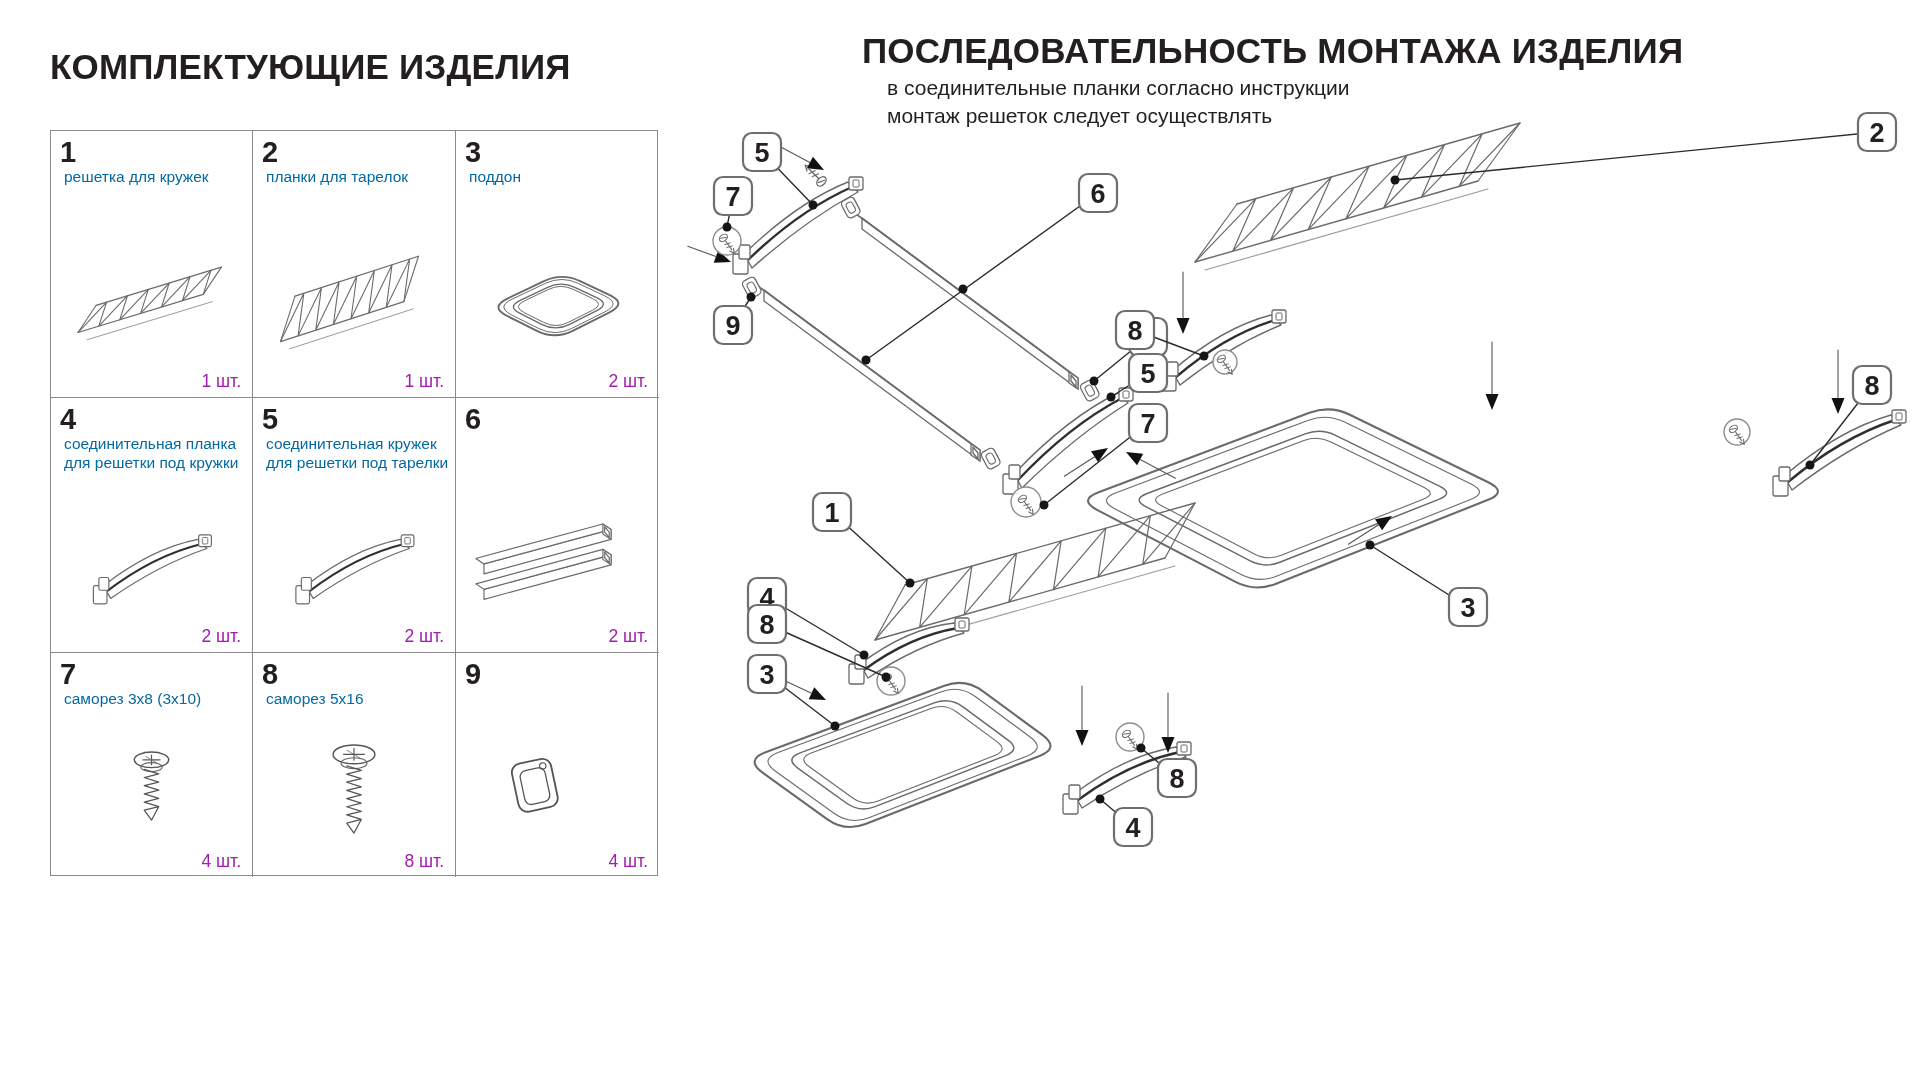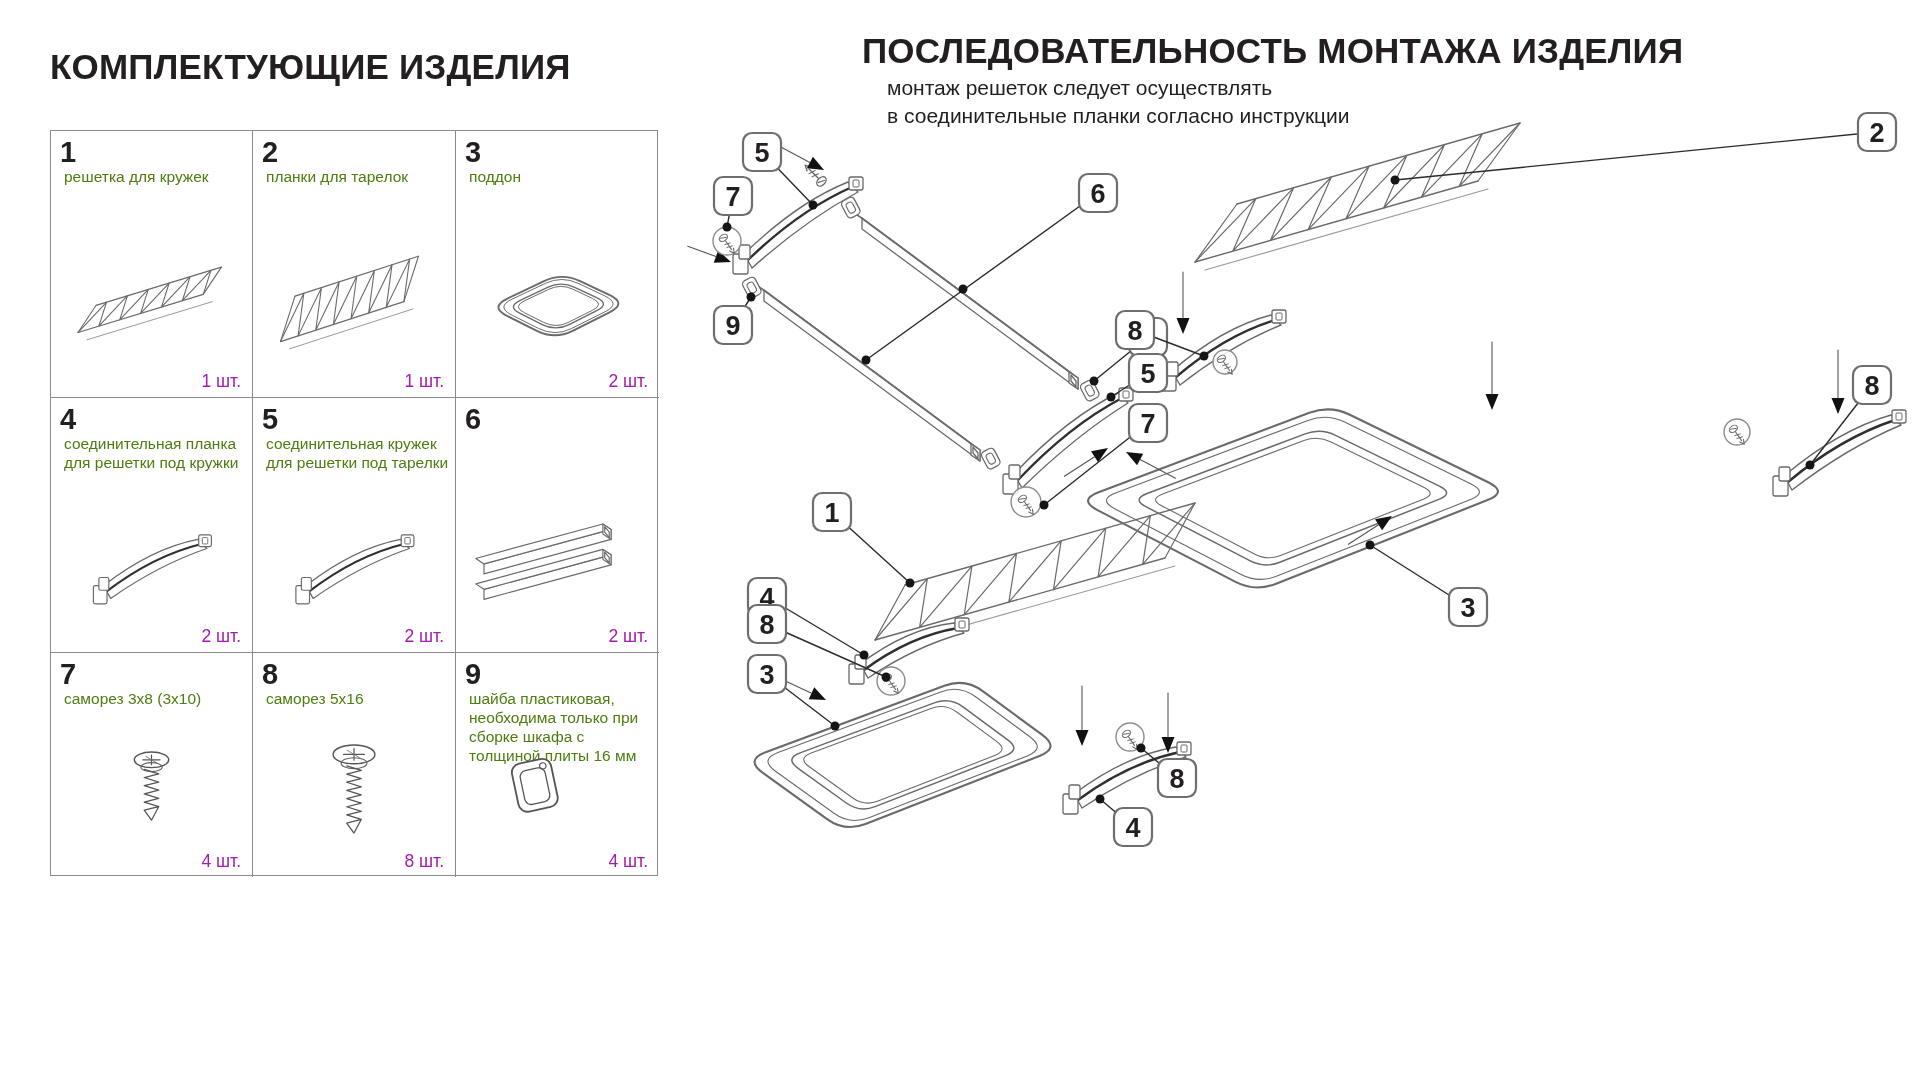--- a/index.html
+++ b/index.html
@@ -13,35 +13,35 @@
   #right-subtitle{position:absolute;left:887px;top:74px;font-size:21px;line-height:1.32;color:#231f20;}
   #parts-table{
     position:absolute;left:50px;top:130px;width:608px;height:746px;background:#fff;
     display:grid;grid-template-columns:202px 203px 203px;grid-template-rows:267px 255px 224px;
     border:1px solid #8a8a8a;box-sizing:border-box;z-index:2;
   }
   .cell{position:relative;border-right:1px solid #8a8a8a;border-bottom:1px solid #8a8a8a;box-sizing:border-box;overflow:hidden;}
   .cell:nth-child(3n){border-right:none;}
   .cell:nth-child(n+7){border-bottom:none;}
   .num{font-size:29px;font-weight:bold;line-height:1;padding:7px 0 0 9px;color:#231f20;}
-  .desc{font-size:15.5px;line-height:1.22;padding:1px 4px 0 13px;color:#4d7c0f;}
+  .desc{font-size:15.5px;line-height:1.22;padding:1px 4px 0 13px;color:#0369a1;}
   .desc.c{text-align:center;padding-left:8px;}
   .icon-box{position:absolute;left:6px;right:6px;bottom:30px;height:118px;}
   .icon-box svg{width:100%;height:100%;}
   .qty{position:absolute;right:11px;bottom:5px;font-size:17.5px;color:#a21caf;}
   #diagram{position:absolute;left:0;top:0;width:1920px;height:1080px;z-index:1;}
 </style>
 </head>
 <body>
 
 <h1 class="sec-title" id="left-title">КОМПЛЕКТУЮЩИЕ ИЗДЕЛИЯ</h1>
 <h1 class="sec-title" id="right-title">ПОСЛЕДОВАТЕЛЬНОСТЬ МОНТАЖА ИЗДЕЛИЯ</h1>
 <div id="right-subtitle">
+  <div>в соединительные планки согласно инструкции</div>
   <div>монтаж решеток следует осуществлять</div>
-  <div>в соединительные планки согласно инструкции</div>
 </div>
 
 <div id="parts-table">
   <div class="cell">
     <div class="num">1</div>
     <div class="desc">решетка для кружек</div>
     <div class="icon-box"><svg viewBox="0 0 190 130">
           <line x1="24" y1="100" x2="162" y2="58" stroke="#9a9a9a" stroke-width="1.1" stroke-linecap="round"></line>
           <line x1="14" y1="92" x2="152" y2="50" stroke="#6a6a6a" stroke-width="1.4" stroke-linecap="round"></line>
           <line x1="34" y1="62" x2="172" y2="20" stroke="#6a6a6a" stroke-width="1.4" stroke-linecap="round"></line>
@@ -136,21 +136,20 @@
           <line x1="83.5" y1="28" x2="106.5" y2="28" stroke="#555" stroke-width="1.3" stroke-linecap="round"></line>
           <line x1="95" y1="21.56" x2="95" y2="34.44" stroke="#555" stroke-width="1.3" stroke-linecap="round"></line>
           <line x1="87.41" y1="23.4" x2="102.59" y2="32.6" stroke="#777" stroke-width="1" stroke-linecap="round"></line>
           <ellipse cx="95" cy="37.66" rx="14.26" ry="5.98" fill="none" stroke="#666" stroke-width="1.2"></ellipse>
           <path d="M87,40.65 L103,45.65 L87,49.65 L103,54.65 L87,58.65 L103,63.65 L87,67.65 L103,72.65 L87,76.65 L103,81.65 L87,85.65 L103,90.65 L87,94.65 L103,99.65 L87,103.65 L95,114.65 L103,99.65" fill="none" stroke="#555" stroke-width="1.4" stroke-linejoin="round" stroke-linecap="round"></path>
         </svg></div>
     <div class="qty">8 шт.</div>
   </div>
   <div class="cell">
     <div class="num">9</div>
-    <div class="desc">шайба пластиковая, необходима только при сборке шкафа с толщиной плиты 16 мм</div>
     <div class="icon-box"><svg viewBox="0 0 190 130">
           <g transform="rotate(-12 70 62)">
             <rect x="48" y="35" width="44" height="54" rx="10" fill="#fff" stroke="#555" stroke-width="2"></rect>
             <rect x="56" y="44" width="28" height="38" rx="7" fill="none" stroke="#555" stroke-width="1.4"></rect>
             <circle cx="83" cy="43" r="3.5" fill="none" stroke="#555" stroke-width="1.2"></circle>
           </g>
         </svg></div>
     <div class="qty">4 шт.</div>
   </div>
 </div>

